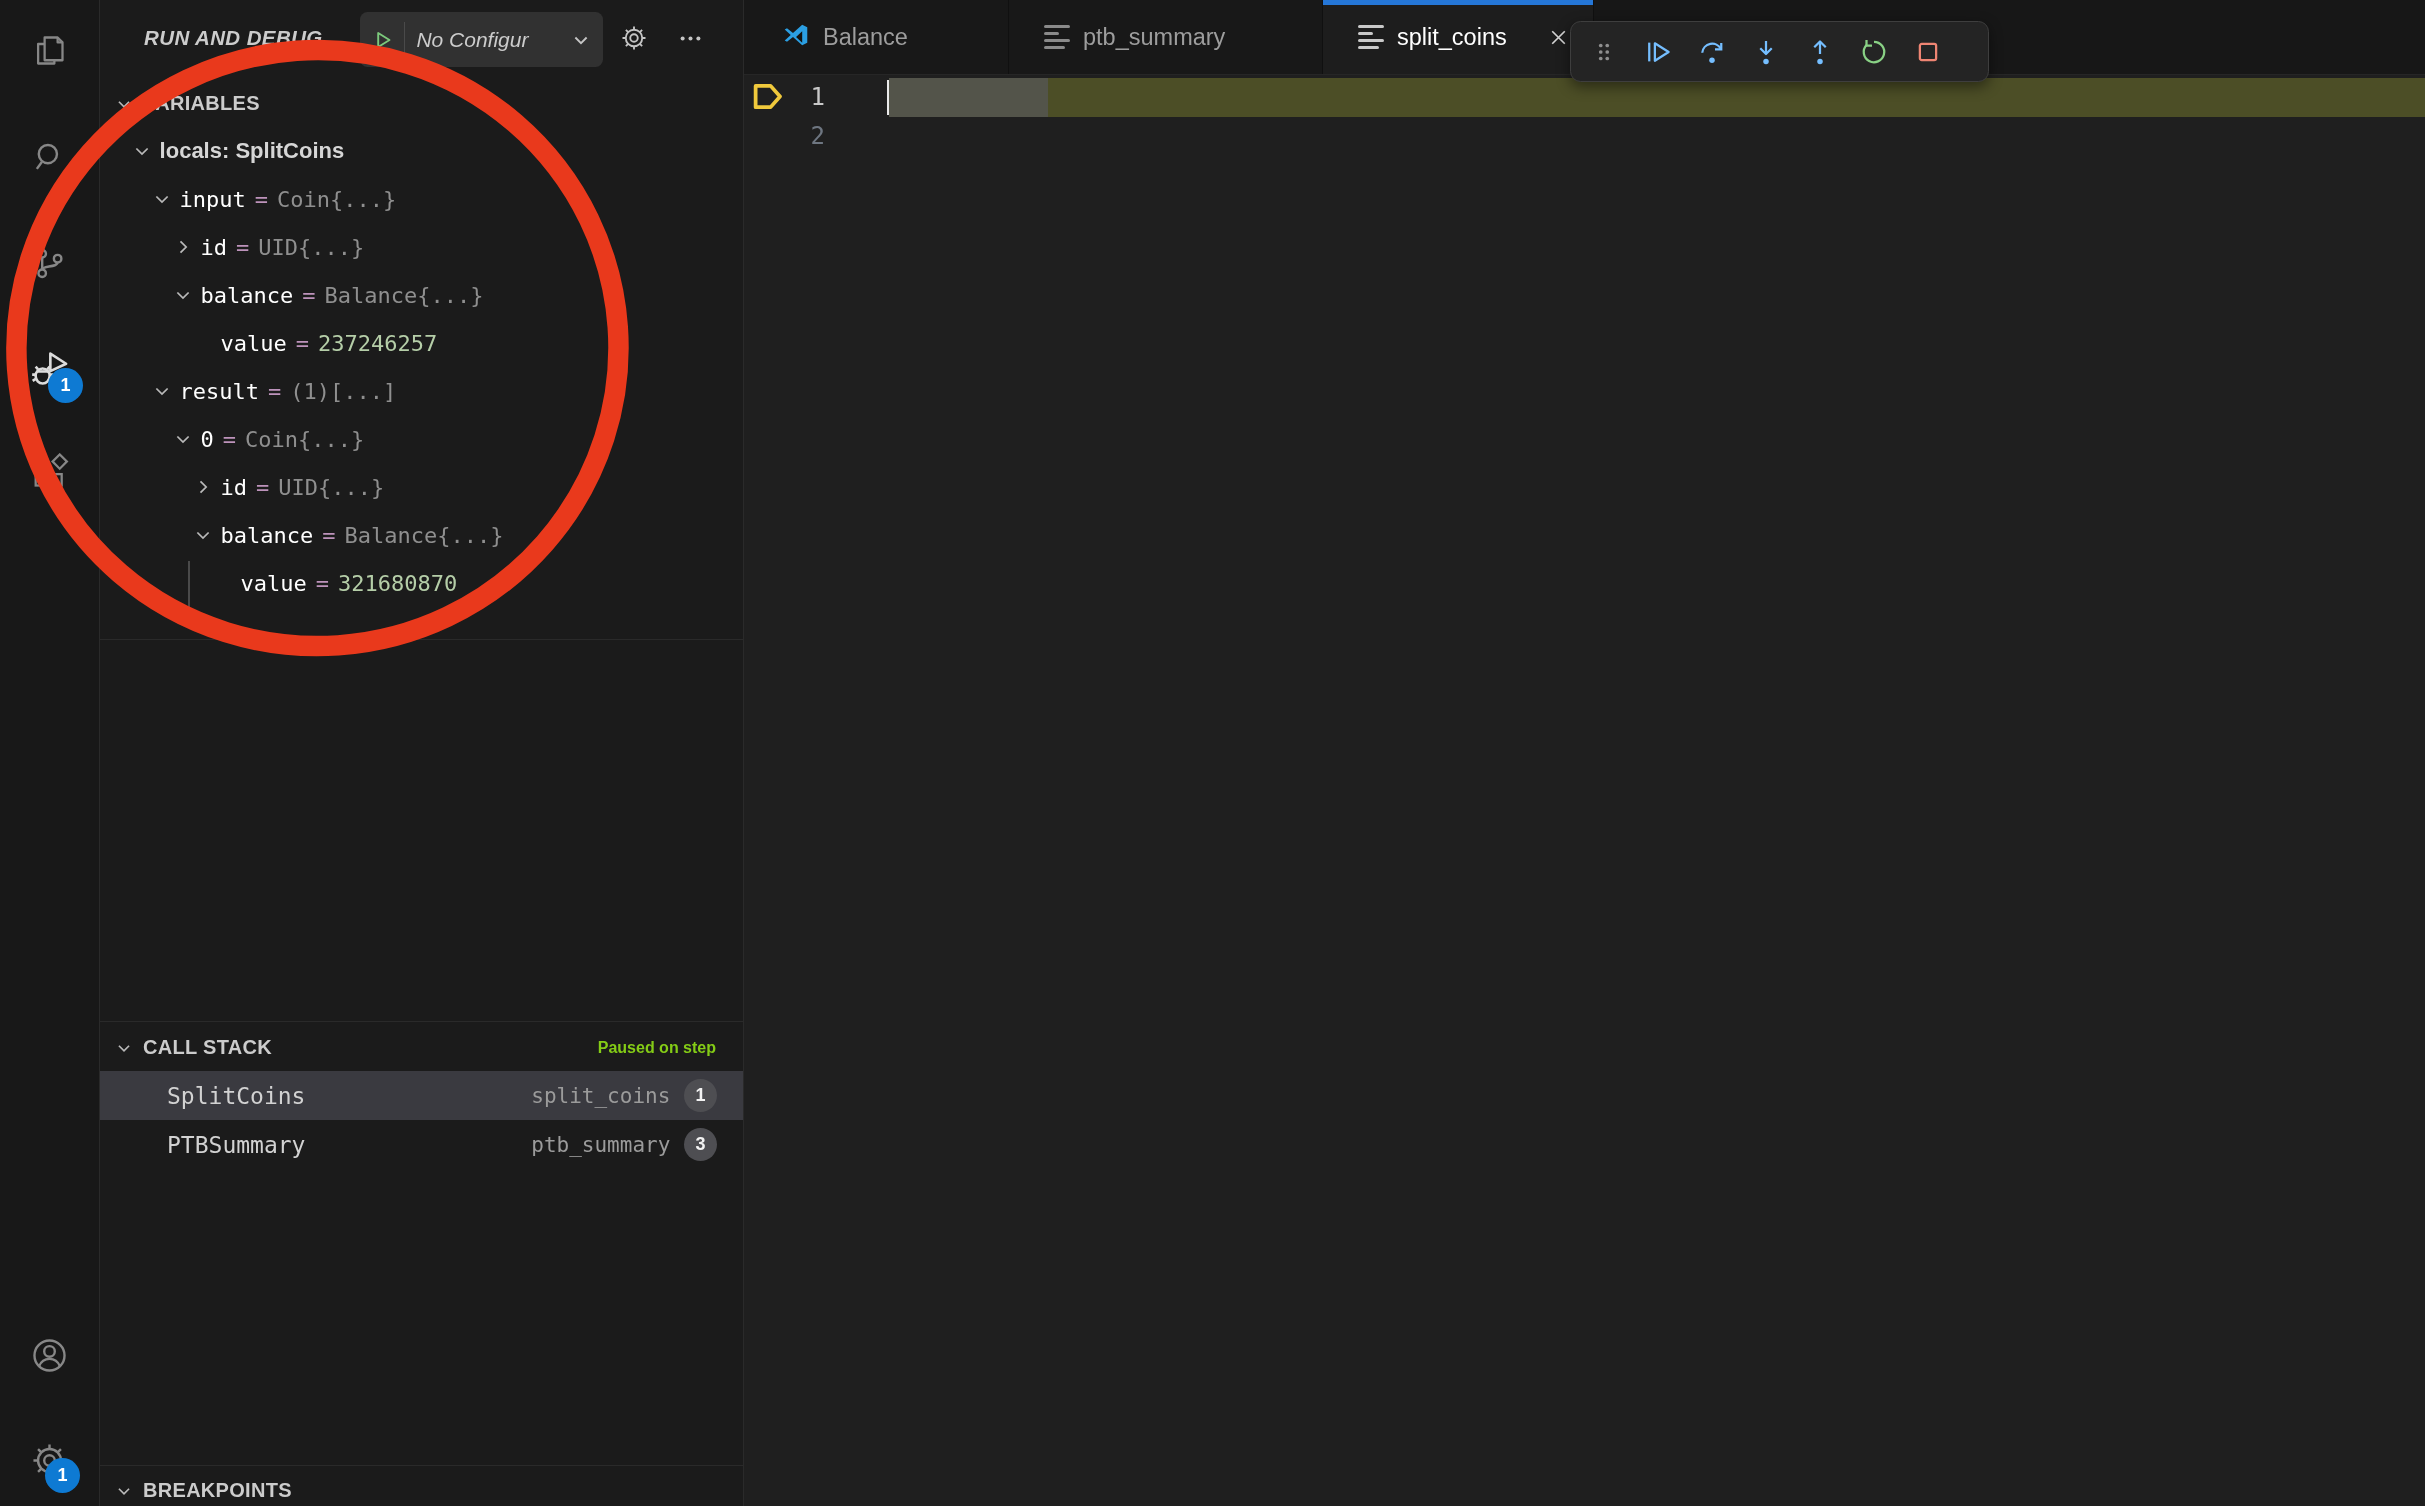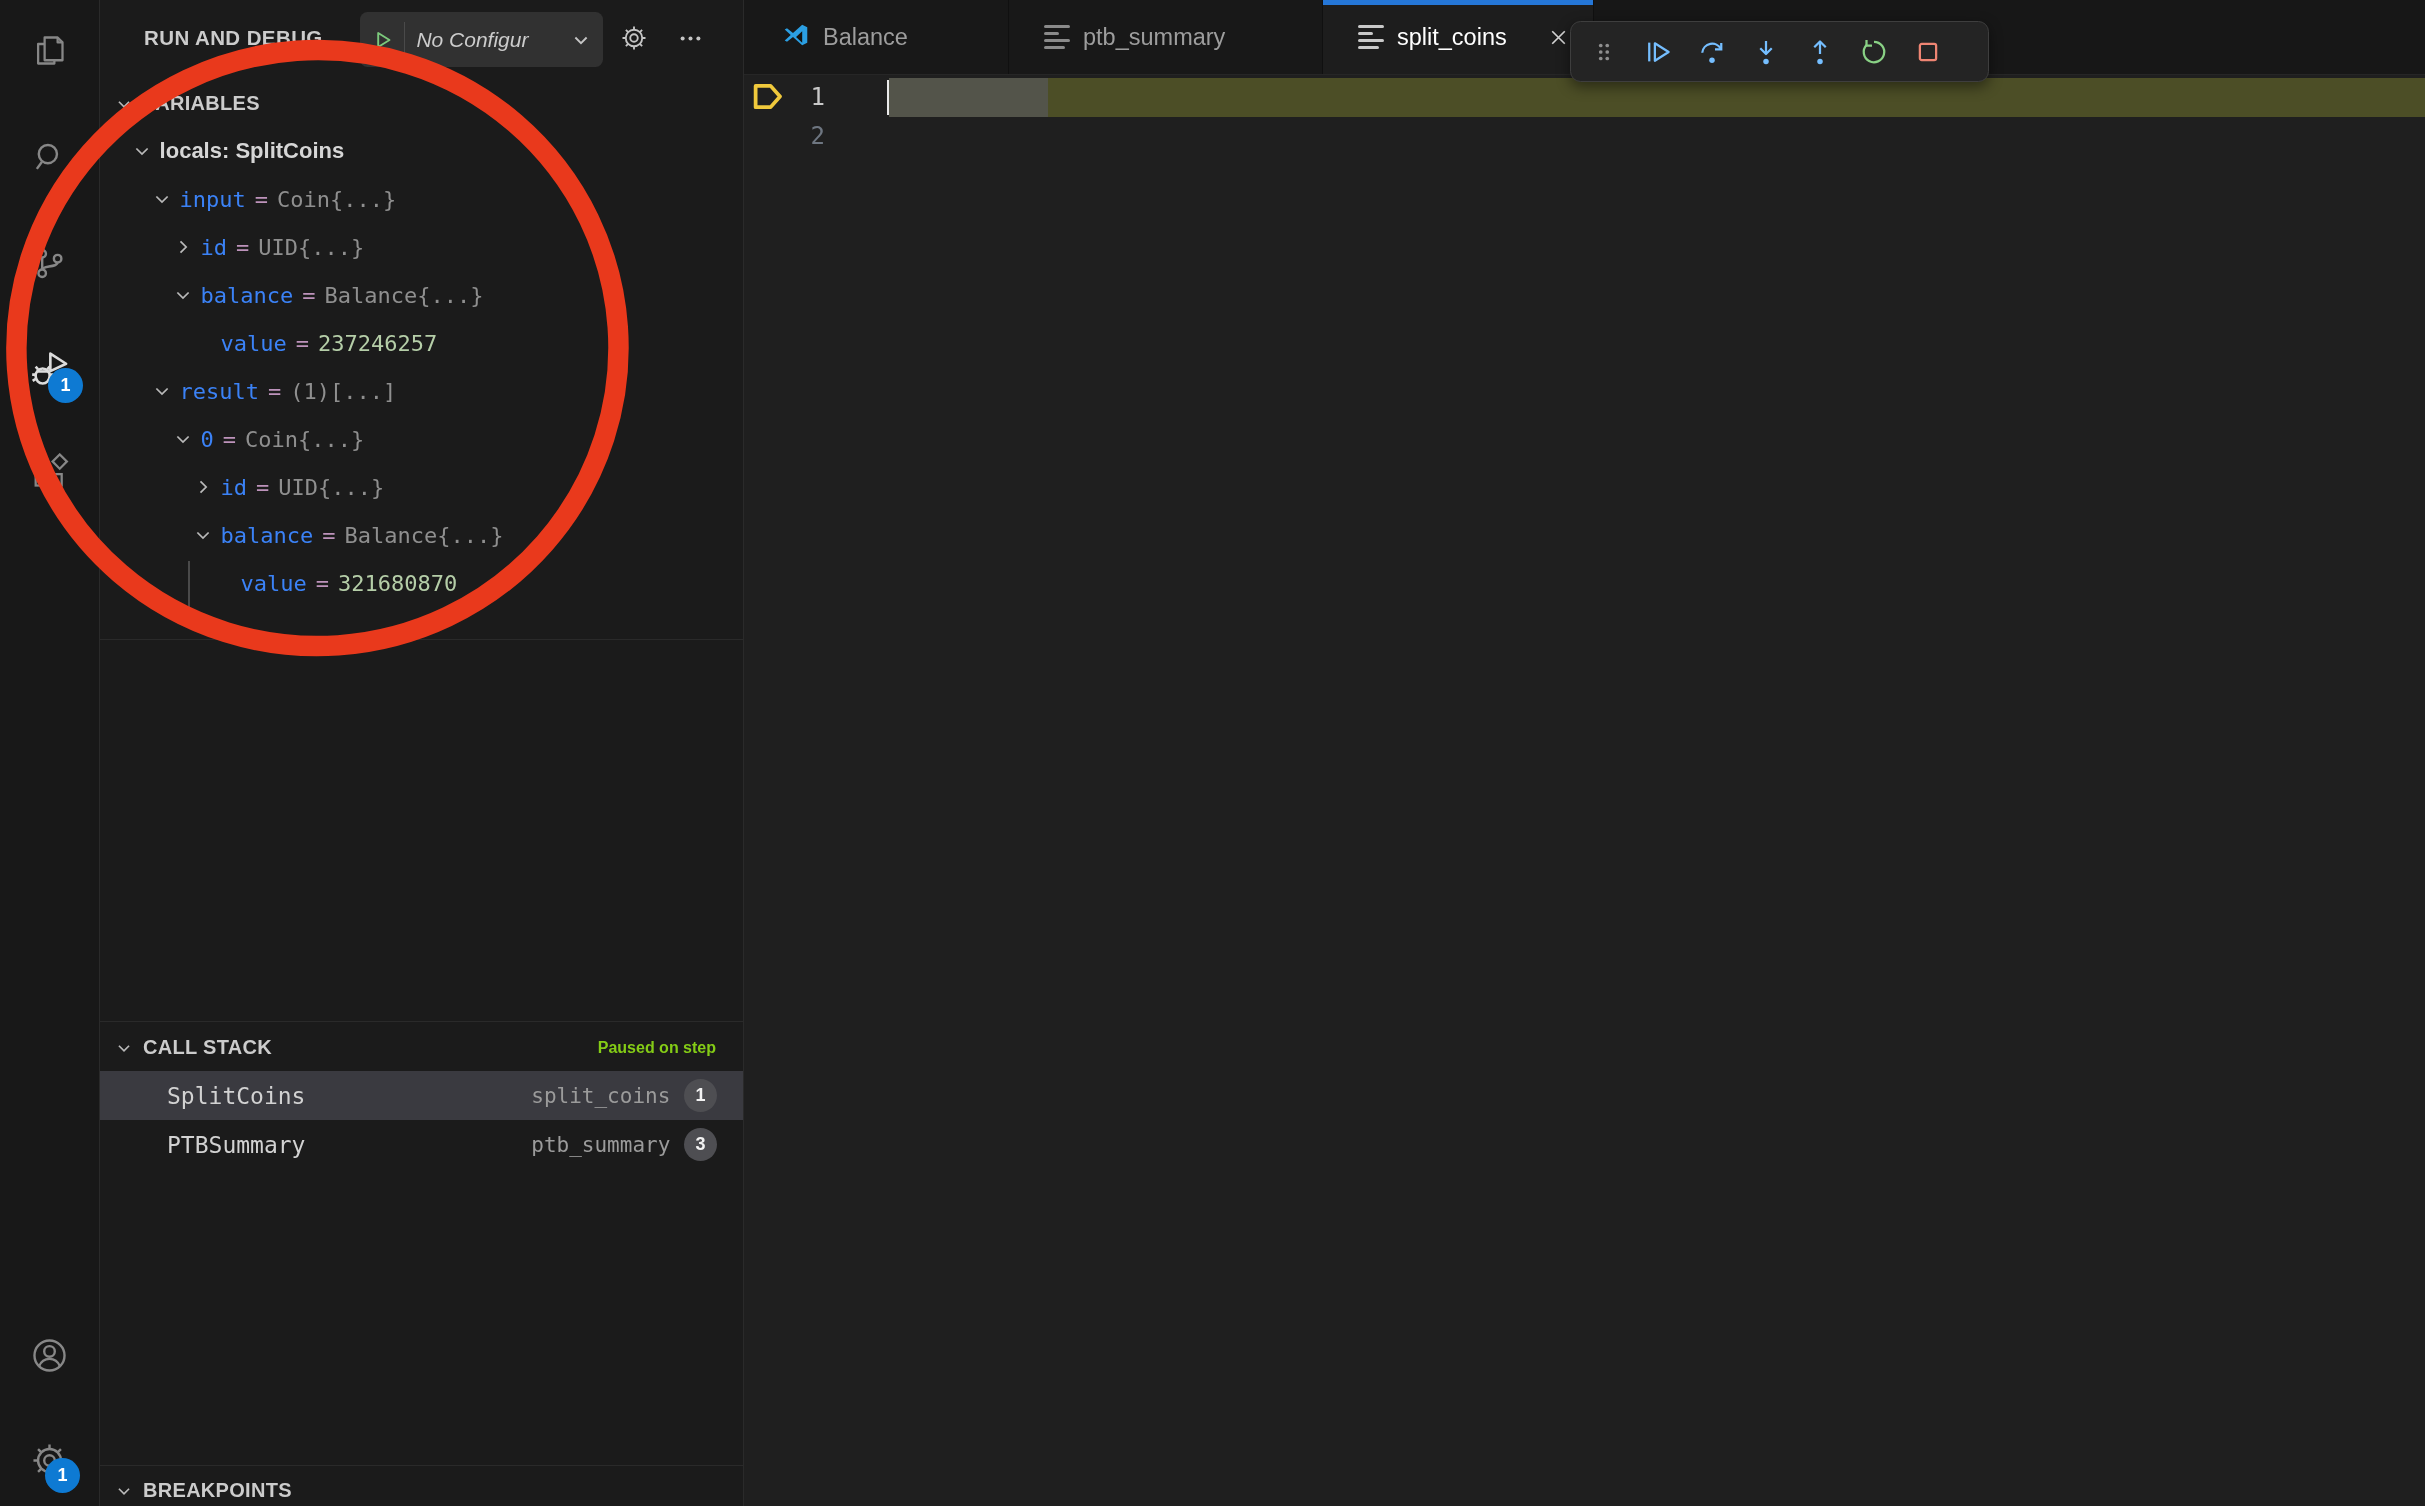--- a/index.html
+++ b/index.html
@@ -22,21 +22,21 @@
   .badge-gear{left:45px;top:1458px;}
 
   
   .sidebar{position:absolute;left:99px;top:0;width:644px;height:100%;background:#1b1b1b;
            border-right:0.8px solid #2a2a2a;}
   .sb-sep{position:absolute;left:0;width:100%;height:0.8px;background:#2a2a2a;}
   .sep-watch{top:639px}.sep-stack{top:1021px}.sep-break{top:1465px}
 
   .sb-header{position:absolute;left:0;top:0;right:0;height:76px;display:flex;align-items:center;}
   .sb-title{position:absolute;left:45px;top:0;height:76px;line-height:76px;font-size:20.5px;
-            font-weight:600;letter-spacing:0.4px;color:#cccccc;white-space:nowrap;}
+            font-weight:600;letter-spacing:0.4px;color:#cccccc;white-space:nowrap;font-style:italic;}
   .cfg-widget{position:absolute;left:261px;top:12px;width:243px;height:55px;background:#313131;
               border-radius:7.6px;display:flex;align-items:center;cursor:pointer;font-style:italic;}
   .cfg-play{margin-left:10.6px;display:flex;align-items:center;}
   .cfg-div{width:0.8px;height:35px;background:#4a4a4a;margin-left:9px;}
   .cfg-label{margin-left:12px;font-size:21px;color:#cccccc;white-space:nowrap;}
   .cfg-chev{margin-left:auto;margin-right:12px;display:flex;}
   .hdr-gear{position:absolute;left:510px;top:0;height:76px;width:49px;display:flex;
             align-items:center;justify-content:center;color:#c5c5c5;cursor:pointer;}
   .hdr-dots{position:absolute;left:567px;top:0;height:76px;width:49px;display:flex;
             align-items:center;justify-content:center;color:#c5c5c5;cursor:pointer;}
@@ -45,21 +45,21 @@
   .sh-variables{top:80px}.sh-watch{top:642px}.sh-stack{top:1024px}.sh-break{top:1467px}
   .sec-chev{width:26px;margin-left:12px;display:flex;justify-content:center;color:#b9b9b9;}
   .sec-label{margin-left:6px;font-size:20px;font-weight:700;letter-spacing:0.3px;color:#cccccc;}
   .sec-status{margin-left:auto;margin-right:27px;font-size:16px;font-weight:700;color:#84cc16;}
 
   .var-rows{position:absolute;left:0;right:0;top:127px;}
   .trow{height:48px;display:flex;align-items:center;font-size:22px;cursor:pointer;}
   .lv0{padding-left:30px}.lv1{padding-left:50px}.lv2{padding-left:71px}
   .lv3{padding-left:91px}.lv4{padding-left:111px}
   .tw{width:26px;display:flex;justify-content:center;color:#b9b9b9;flex:none;}
-  .tname{margin-left:4.6px;color:#3b82f6;}
+  .tname{margin-left:4.6px;color:#ffffff;}
   .tname.scope{font-family:"Liberation Sans",sans-serif;font-weight:700;color:#d6d6d6;}
   .teq{margin:0 9px;color:#bd93bb;}
   .ttype{color:#8f8f8f;}
   .tval{color:#b5cea8;}
   .indent-guide{position:absolute;left:89px;top:561px;width:1.5px;height:49px;background:#4a4a4a;}
 
   .frame{position:absolute;left:0;right:0;height:49px;display:flex;align-items:center;cursor:pointer;}
   .frame-1{top:1071px;background:#3a3a40;}
   .frame-2{top:1120px;}
   .fr-name{margin-left:68px;font-size:23px;color:#d2d2d2;}

